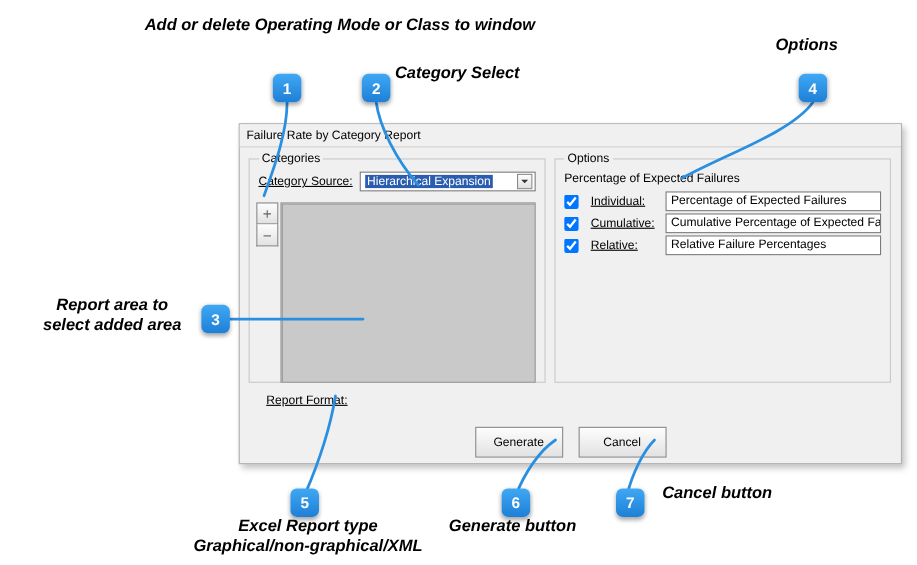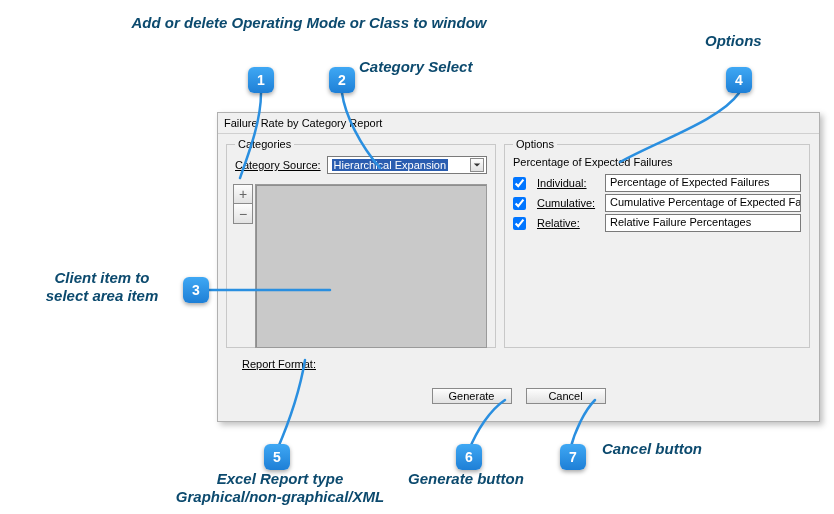--- a/index.html
+++ b/index.html
@@ -12,21 +12,21 @@
     font-size: 11px;
     position: relative;
     color: #000;
   }
   
   .ann {
     position: absolute;
     font-style: italic;
     font-weight: bold;
     font-size: 15px;
-    color: #0c4a6e;
+    color: #000000;
     text-align: center;
     line-height: 1.2;
   }
   
   .badge {
     position: absolute;
     width: 26px;
     height: 26px;
     border-radius: 6px;
     background: linear-gradient(#3fa8f4, #1e7fd6);
@@ -171,21 +171,21 @@
     display: flex; align-items: center; gap: 2px;
   }
   .format-row .dropdown { flex: 1; }
 
   .btnbar {
     position: absolute;
     left: 0; right: 0; top: 254px;
     display: flex; justify-content: center; gap: 14px;
   }
   .winbtn {
-    width: 80px; height: 16px;
+    width: 80px; height: 28px;
     border: 1px solid #8a8a8a;
     background: linear-gradient(#fdfdfd,#e2e2e2);
     display: flex; align-items: center; justify-content: center;
     font-size: 11px;
     cursor: default;
   }
 </style>
 </head>
 <body>
 
@@ -195,22 +195,22 @@
   <path d="M206 290 C240 290, 300 290, 330 290"></path>
   <path d="M739 93 C720 120, 660 140, 620 162"></path>
   <path d="M277 450 C290 420, 300 390, 305 360"></path>
   <path d="M469 450 C477 430, 490 410, 505 400"></path>
   <path d="M570 450 C575 430, 585 410, 595 400"></path>
 </svg>
 
 <div class="ann" style="left:104px; top:14px; width:410px;">Add or delete Operating Mode or Class to window</div>
 <div class="ann" style="left:359px; top:58px;">Category Select</div>
 <div class="ann" style="left:22px; top:269px; width:160px;">
-  <span>Client item to</span><br>
-  <span>select area item</span>
+  <span>Report area to</span><br>
+  <span>select added area</span>
 </div>
 <div class="ann" style="left:705px; top:32px;">Options</div>
 <div class="ann" style="left:150px; top:470px; width:260px;">
   <span>Excel Report type</span><br>
   <span>Graphical/non-graphical/XML</span>
 </div>
 <div class="ann" style="left:408px; top:470px;">Generate button</div>
 <div class="ann" style="left:602px; top:440px;">Cancel button</div>
 
 <div class="badge" style="left:248px; top:67px;">1</div>

